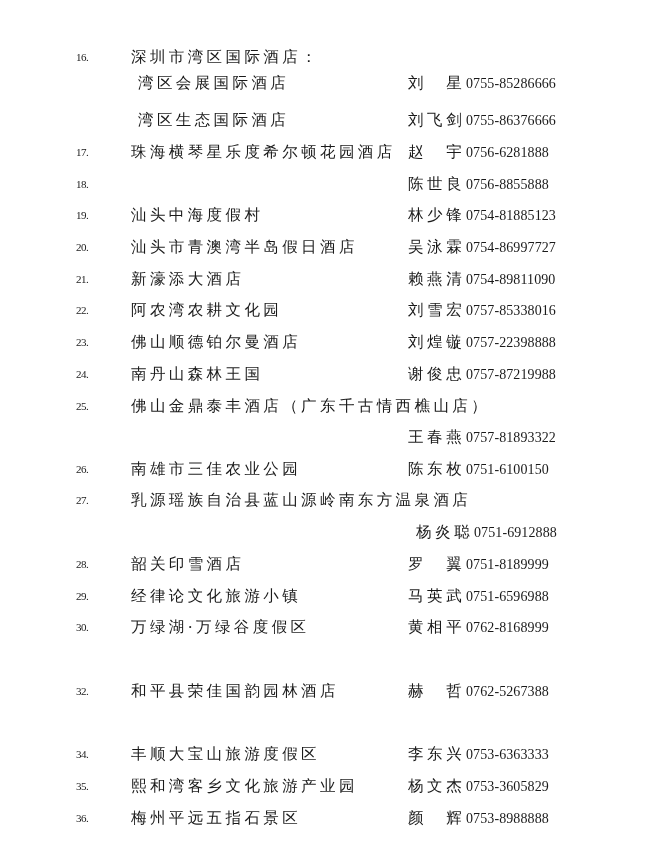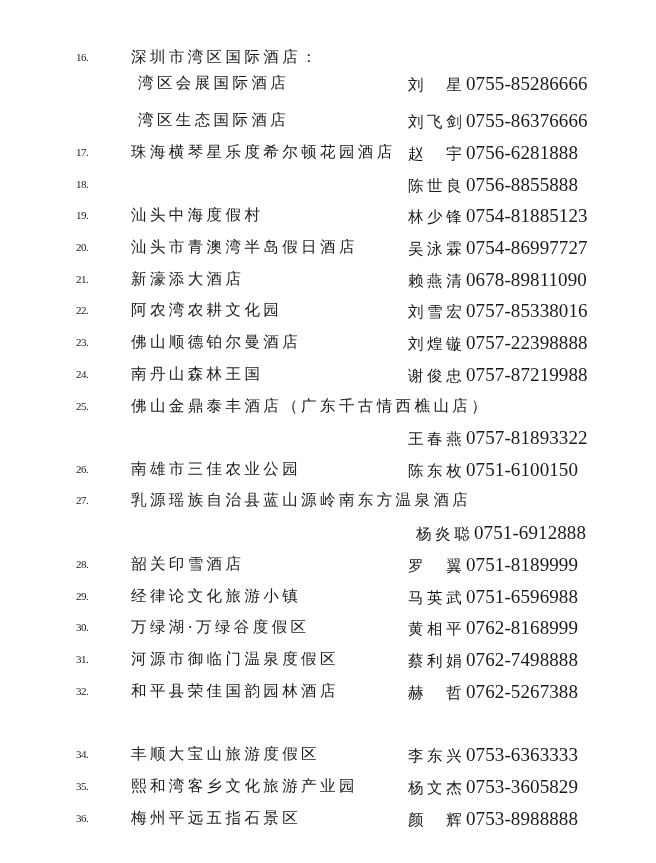--- a/index.html
+++ b/index.html
@@ -55,21 +55,21 @@
       left: 416px;
     }
     .name {
       display: inline-block;
       width: 58px;
       letter-spacing: 3.6px;
     }
     .phone {
       display: inline-block;
       font-family: "Liberation Serif", "DejaVu Serif", serif;
-      font-size: 19px;
+      font-size: 14px;
       letter-spacing: 0.1px;
     }
   </style>
 </head>
 <body>
 
 <div class="page">
 
   <div class="row" style="top:42px">
     <span class="num">16.</span>
@@ -118,21 +118,21 @@
     <span class="title">汕头市青澳湾半岛假日酒店</span>
     <span class="contact">
       <span class="name">吴泳霖</span><span class="phone">0754-86997727</span>
     </span>
   </div>
 
   <div class="row" style="top:264px">
     <span class="num">21.</span>
     <span class="title">新濠添大酒店</span>
     <span class="contact">
-      <span class="name">赖燕清</span><span class="phone">0678-89811090</span>
+      <span class="name">赖燕清</span><span class="phone">0754-89811090</span>
     </span>
   </div>
 
   <div class="row" style="top:295px">
     <span class="num">22.</span>
     <span class="title">阿农湾农耕文化园</span>
     <span class="contact">
       <span class="name">刘雪宏</span><span class="phone">0757-85338016</span>
     </span>
   </div>
@@ -200,27 +200,20 @@
   </div>
 
   <div class="row" style="top:612px">
     <span class="num">30.</span>
     <span class="title">万绿湖·万绿谷度假区</span>
     <span class="contact">
       <span class="name">黄相平</span><span class="phone">0762-8168999</span>
     </span>
   </div>
 
-  <div class="row" style="top:644px">
-    <span class="num">31.</span>
-    <span class="title">河源市御临门温泉度假区</span>
-    <span class="contact">
-      <span class="name">蔡利娟</span><span class="phone">0762-7498888</span>
-    </span>
-  </div>
 
   <div class="row" style="top:676px">
     <span class="num">32.</span>
     <span class="title">和平县荣佳国韵园林酒店</span>
     <span class="contact">
       <span class="name">赫　哲</span><span class="phone">0762-5267388</span>
     </span>
   </div>
 
 

